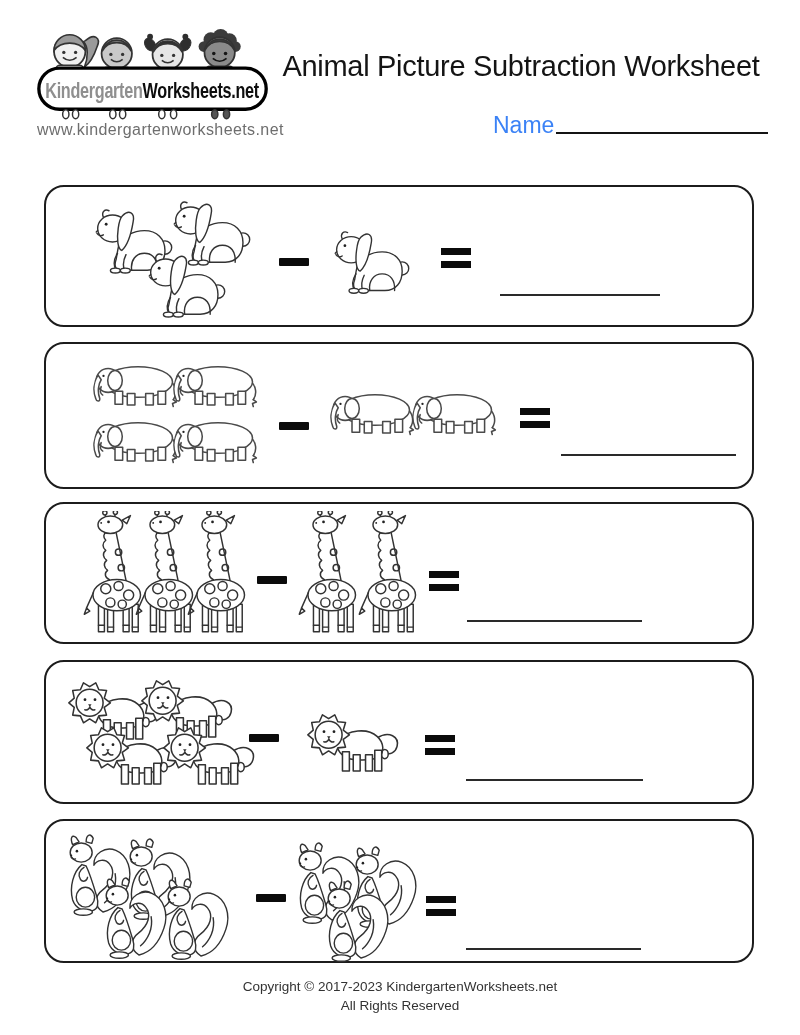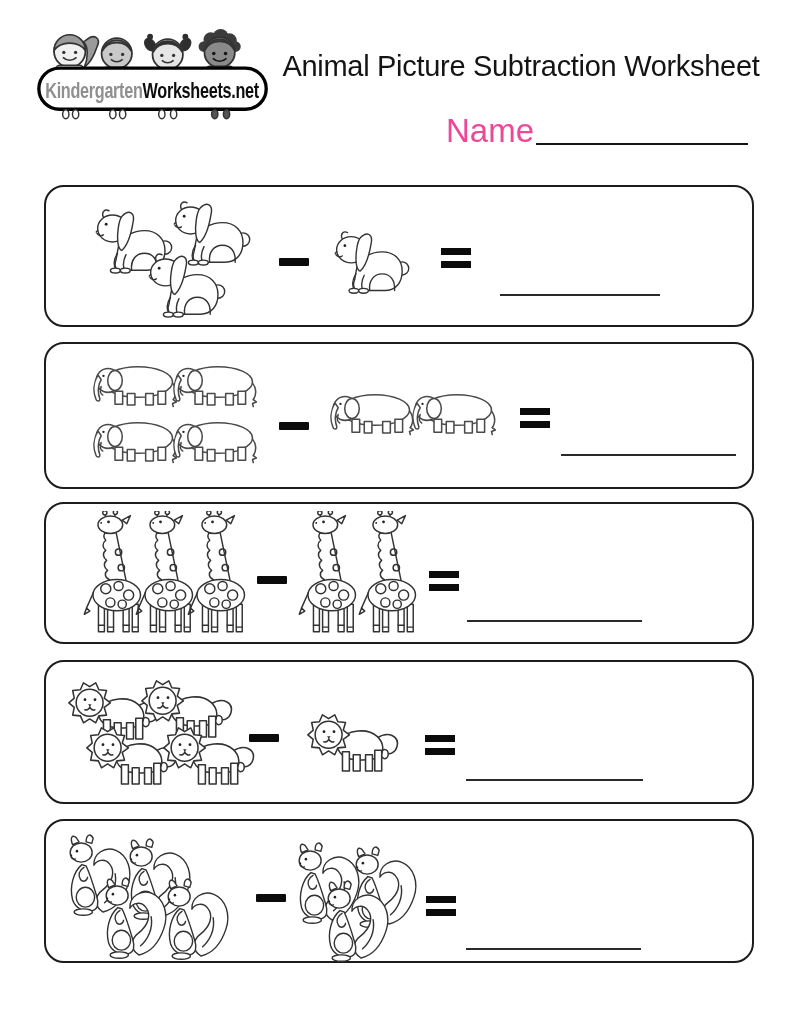--- a/index.html
+++ b/index.html
@@ -3,21 +3,21 @@
 <meta charset="utf-8">
 <style>
   html,body{margin:0;padding:0;background:#fff;}
   .page{position:relative;width:800px;height:1035px;background:#ffffff;font-family:"Liberation Sans",sans-serif;overflow:hidden;}
 
   .logo-svg{position:absolute;left:36px;top:25px;width:236px;height:98px;}
   .site-url{position:absolute;left:37px;top:121px;font-size:16px;color:#6e6e6e;letter-spacing:.4px;}
   .title{position:absolute;left:258px;top:34px;width:494px;margin:16px;text-align:center;
          font-size:29px;font-weight:500;color:#141414;letter-spacing:-.3px;}
   .name-row{position:absolute;left:446px;top:112px;display:flex;align-items:flex-end;}
-  .name-label{font-size:33px;color:#ec4899;}
+  .name-label{font-size:23px;color:#3b82f6;margin-left:47px;}
   .name-line{display:inline-block;width:212px;height:2.5px;background:#141414;margin:0 0 5px 2px;}
 
   .pbox{position:absolute;left:44px;width:710px;border:2.2px solid #1c1c1c;border-radius:20px;
         background:#fff;box-sizing:border-box;}
   .animal{position:absolute;}
   .minus{position:absolute;width:30px;height:8px;background:#0b0b0b;border-radius:1px;}
   .equals{position:absolute;width:30px;}
   .equals i{display:block;height:7px;background:#0b0b0b;margin-bottom:6px;}
   .answer-line{position:absolute;height:0;border-bottom:2.4px solid #2a2a2a;}
 
@@ -88,20 +88,21 @@
         <ellipse cx="40" cy="91" rx="3.2" ry="4.6"></ellipse>
       <ellipse cx="78" cy="91" rx="3.2" ry="4.6"></ellipse>
         <ellipse cx="88" cy="91" rx="3.2" ry="4.6"></ellipse>
       <ellipse cx="128" cy="91" rx="3.2" ry="4.6"></ellipse>
         <ellipse cx="140" cy="91" rx="3.2" ry="4.6"></ellipse>
       <ellipse cx="182" cy="91" rx="3.2" ry="4.6" fill="#555"></ellipse>
         <ellipse cx="194" cy="91" rx="3.2" ry="4.6" fill="#555"></ellipse>
     </g>
   </svg>
 
+  <div class="site-url">www.kindergartenworksheets.net</div>
 
   <h1 class="title">Animal Picture Subtraction Worksheet</h1>
 
   <div class="name-row">
     <span class="name-label">Name</span>
     <span class="name-line"></span>
   </div>
 
   <div id="problems">
       <div class="pbox" style="top: 185px; height: 142px;">
@@ -220,20 +221,24 @@
           <use href="#sym-squirrel"></use>
         </svg>
         <div class="equals" style="left: 380px; top: 75px;">
           <i></i>
           <i></i>
         </div>
         <div class="answer-line" style="left: 420px; top: 127px; width: 175px;"></div>
       </div>
     </div>
 
+  <div class="footer">
+    <div>Copyright © 2017-2023 KindergartenWorksheets.net</div>
+    <div>All Rights Reserved</div>
+  </div>
 
   <svg class="defs-holder" aria-hidden="true">
     <defs>
       <symbol id="sym-rabbit" viewBox="0 0 120 100">
         <g stroke="#333" stroke-width="2" fill="#fff" stroke-linecap="round" stroke-linejoin="round">
           <circle cx="103" cy="60" r="9.5"></circle>
           <path d="M38,56 C44,44 58,36 74,36 C92,36 103,48 103,64 C103,80 94,92 78,92 L40,92 C33,92 31,85 34,77 C35,72 36,64 38,56 Z"></path>
           <path d="M56,92 C54,78 62,68 74,68 C86,68 93,77 92,92" fill="none"></path>
           <path d="M36,68 C31,76 30,85 34,92" fill="none"></path>
           <path d="M48,70 C44,78 43,85 46,92" fill="none"></path>

